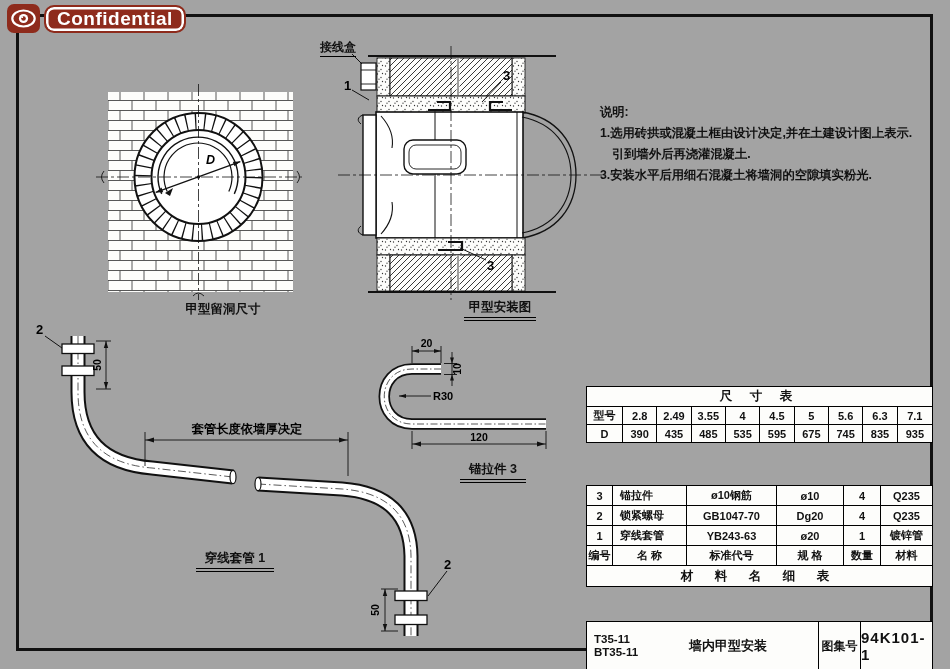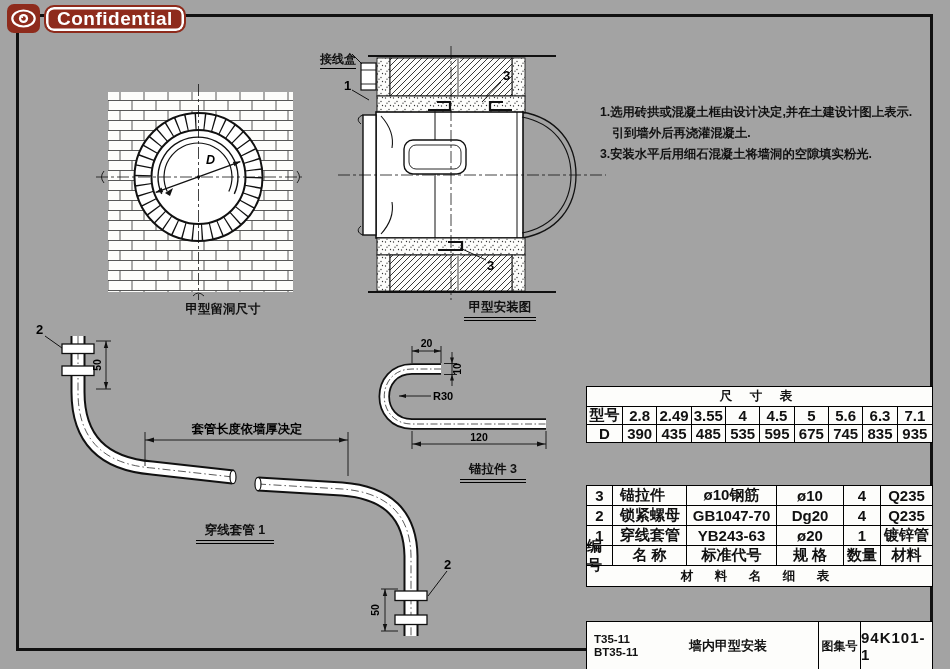--- a/index.html
+++ b/index.html
@@ -9,32 +9,32 @@
   .frame{left:16px;top:14px;width:917px;height:637px;border:3px solid #111;box-sizing:border-box;}
   
   .stamp{left:7px;top:4px;display:flex;align-items:center;gap:4px;z-index:5;}
   .stamp-eye{width:33px;height:29px;background:#8e2b1c;border-radius:7px;display:flex;align-items:center;justify-content:center;}
   .stamp-label{background:#8e2b1c;border:2px solid #8e2b1c;box-shadow:inset 0 0 0 2.5px #fff;
                border-radius:10px;color:#fff;font-weight:800;font-size:19px;letter-spacing:.5px;
                padding:2px 11px 3px 11px;line-height:1;}
   
   .cap{font-weight:bold;font-size:12.5px;text-align:center;white-space:nowrap;margin-left:28px;}
   .dbl{border-bottom:4px double #000;padding-bottom:1px;}
-  .small-label{font-weight:bold;font-size:12px;white-space:nowrap;margin-top:12px;}
+  .small-label{font-weight:bold;font-size:12px;white-space:nowrap;}
   
   .notes{left:600px;top:102px;width:338px;font-size:12.3px;font-weight:bold;line-height:21px;}
   .notes div{white-space:nowrap;}
   .notes .indent{padding-left:12px;}
   
   .tbl{box-sizing:border-box;border:1.5px solid #000;background:#fdfdfb;}
   .size-grid{left:586px;top:386px;width:347px;display:grid;grid-template-columns:36px repeat(9,1fr);}
   .size-title{grid-column:1/-1;border-bottom:1px solid #000;text-align:center;font-weight:bold;
               font-size:12.5px;letter-spacing:7px;padding:1px 0;}
   .cell{border-right:1px solid #000;border-top:1px solid #000;display:flex;align-items:center;
-        justify-content:center;font-size:15px;font-weight:bold;height:17px;}
+        justify-content:center;font-size:11px;font-weight:bold;height:17px;}
   .size-grid .r1{border-top:none;}
   .nr{border-right:none;}
   .mat-grid{left:586px;top:485px;width:347px;display:grid;grid-template-columns:26px 74px 90px 67px 37px 1fr;grid-auto-rows:20px;}
   .mat-grid .cell{height:auto;border-top:none;border-bottom:1px solid #000;}
   .mat-grid .name{justify-content:flex-start;padding-left:7px;}
   .mat-footer{grid-column:1/-1;border-bottom:none;display:flex;align-items:center;justify-content:center;
               font-weight:bold;font-size:12.5px;letter-spacing:9px;height:20px;}
   
   .tb{left:586px;top:585px;width:347px;height:66px;display:flex;flex-direction:column;margin-top:36px;}
   .tb-main{display:grid;grid-template-columns:232px 42px 1fr;height:48px;border-bottom:1px solid #000;}
@@ -196,21 +196,21 @@
     <path d="M145,432 V466 M348,432 V476 M145,440 H348" stroke="#111" stroke-width="0.9" fill="none"></path>
     <polygon points="146,440 154,437.5 154,442.5" fill="#111"></polygon>
     <polygon points="347,440 339,437.5 339,442.5" fill="#111"></polygon>
     <text x="247" y="433" text-anchor="middle" font-size="12.3" font-weight="bold">套管长度依墙厚决定</text>
 
     <path d="M45,336 L62,348" stroke="#111" stroke-width="1"></path>
     <path d="M447,571 L428,596" stroke="#111" stroke-width="1"></path>
     <text x="36" y="334" class="callout">2</text>
     <text x="444" y="569" class="callout">2</text>
   </svg>
-  <div class="abs cap dbl" style="left:168px;top:522px;width:78px;">穿线套管 1</div>
+  <div class="abs cap dbl" style="left:168px;top:550px;width:78px;">穿线套管 1</div>
 
   <svg class="abs" style="left:368px;top:333px;" width="205" height="155" viewBox="368 333 205 155">
     <path d="M441,369 L412,369 C375,369 375,424 412,424 L546,424" fill="none" stroke="#111" stroke-width="11.5"></path>
     <path d="M441,369 L412,369 C375,369 375,424 412,424 L546,424" fill="none" stroke="#fff" stroke-width="8"></path>
     <path d="M441,369 L412,369 C375,369 375,424 412,424 L546,424" fill="none" stroke="#111" stroke-width="0.7" stroke-dasharray="7 2.5 1.5 2.5"></path>
 
     <path d="M412,346 V363 M441,346 V363 M412,351 H441" stroke="#111" stroke-width="0.9" fill="none"></path>
     <polygon points="412,351 419,349 419,353" fill="#111"></polygon>
     <polygon points="441,351 434,349 434,353" fill="#111"></polygon>
     <text x="426.5" y="347" text-anchor="middle" class="dimtxt">20</text>
@@ -225,20 +225,21 @@
     <text x="433" y="400" font-size="11" font-weight="bold">R30</text>
 
     <path d="M412,431 V449 M546,431 V449 M412,444 H546" stroke="#111" stroke-width="0.9" fill="none"></path>
     <polygon points="413,444 421,441.5 421,446.5" fill="#111"></polygon>
     <polygon points="545,444 537,441.5 537,446.5" fill="#111"></polygon>
     <text x="479" y="441" text-anchor="middle" class="dimtxt">120</text>
   </svg>
   <div class="abs cap dbl" style="left:432px;top:461px;width:66px;">锚拉件 3</div>
 
   <div class="abs notes">
+    <div>说明:</div>
     <div>1.选用砖拱或混凝土框由设计决定,并在土建设计图上表示.</div>
     <div class="indent">引到墙外后再浇灌混凝土.</div>
     <div>3.安装水平后用细石混凝土将墙洞的空隙填实粉光.</div>
   </div>
 
   <div class="abs tbl size-grid">
     <div class="size-title">尺 寸 表</div>
     <div class="cell r1">型号</div>
     <div class="cell r1">2.8</div>
     <div class="cell r1">2.49</div>

